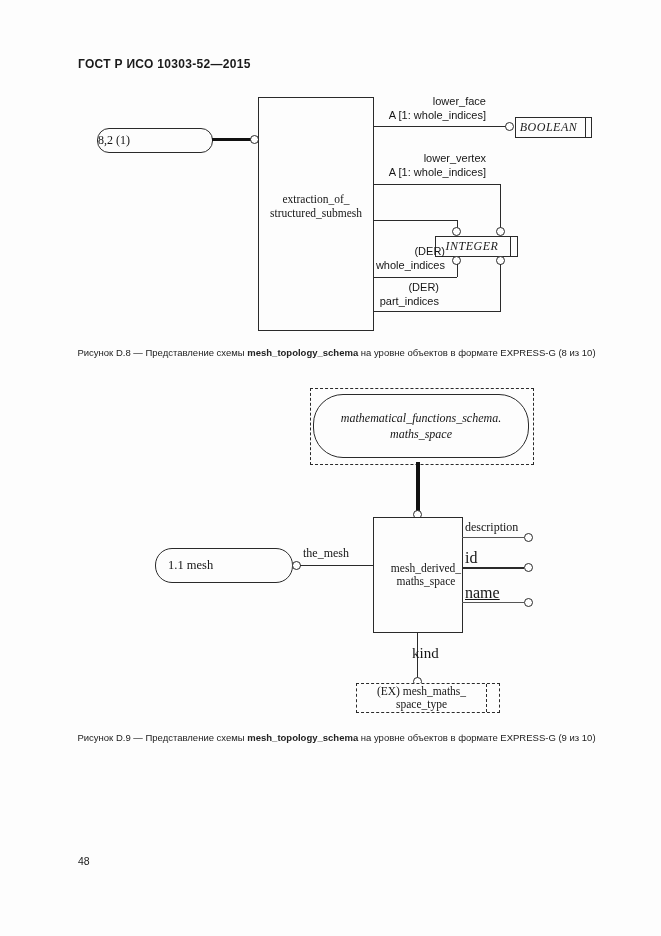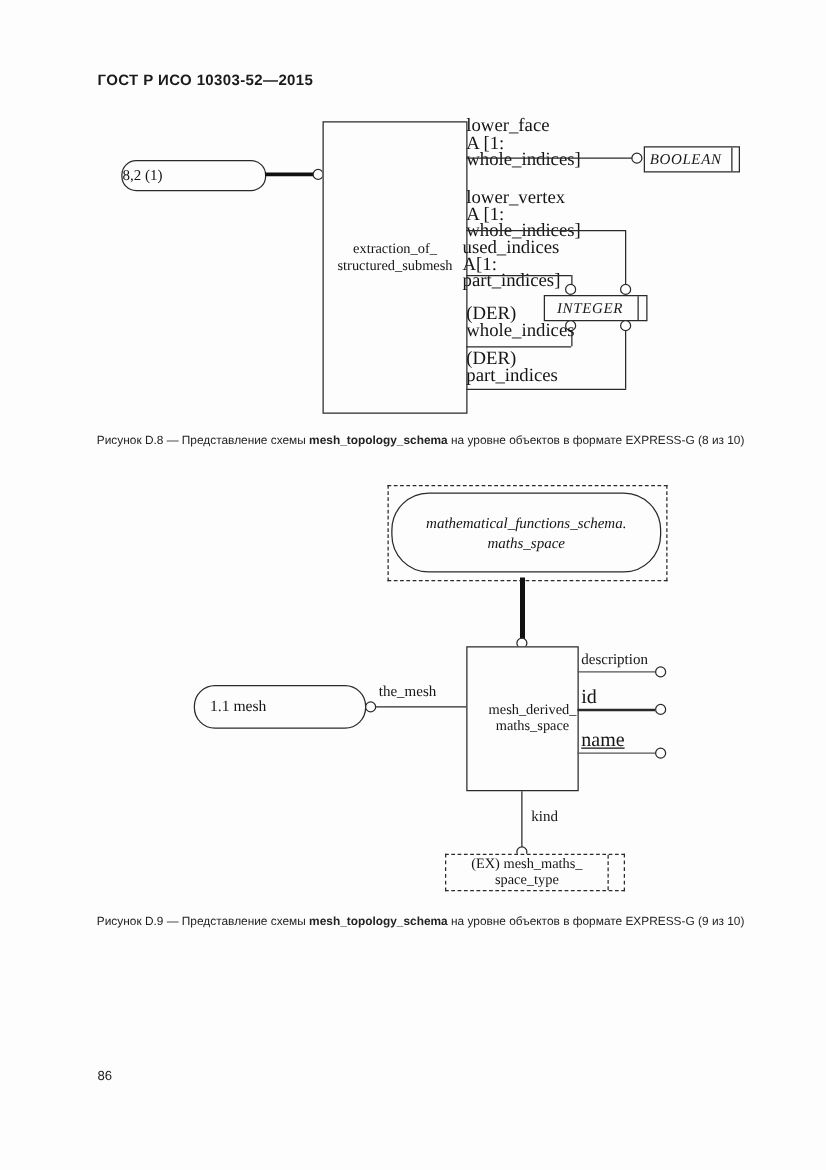--- a/index.html
+++ b/index.html
@@ -12,22 +12,22 @@
   .vline{position:absolute;width:1px;background:#2a2a2a;}
   .thick{background:#111;}
   .circle{position:absolute;width:9px;height:9px;border:1px solid #2a2a2a;border-radius:50%;
           background:#fff;box-sizing:border-box;}
   .box{position:absolute;border:1px solid #2a2a2a;box-sizing:border-box;background:#fdfdfd;}
   .oval{position:absolute;border:1px solid #2a2a2a;box-sizing:border-box;background:#fdfdfd;}
   .dashed{border:1px dashed #2a2a2a;}
   .serif{font-family:"Liberation Serif",serif;color:#151515;}
   .dlabel{position:absolute;font-family:"Liberation Serif",serif;color:#151515;
           font-size:11.5px;line-height:14px;white-space:nowrap;}
-  .dlabel2{position:absolute;font-family:Liberation Serif, serif;color:#151515;
-          font-size:15px;line-height:13.5px;text-align:left;}
+  .dlabel2{position:absolute;font-family:Liberation Sans, sans-serif;color:#151515;
+          font-size:11px;line-height:13.5px;text-align:right;}
   .typebox{display:flex;align-items:center;justify-content:center;
            font-family:"Liberation Serif",serif;font-size:12px;letter-spacing:0.5px;font-style:italic;}
   .inner-dline{position:absolute;top:0;bottom:0;width:0;border-left:1px solid #2a2a2a;}
   .caption{position:absolute;left:30px;right:18px;text-align:center;font-size:9.5px;color:#222;}
   .caption b{font-weight:bold;}
   .header{position:absolute;left:78px;top:57px;font-weight:bold;font-size:12px;letter-spacing:0.3px;}
   .pagenum{position:absolute;left:78px;top:855px;font-size:10.5px;}
   .entity-text{position:absolute;left:0;right:0;text-align:center;
                font-family:"Liberation Serif",serif;font-size:11.5px;line-height:13.5px;color:#151515;}
   .flexcenter{display:flex;flex-direction:column;align-items:center;justify-content:center;
@@ -64,24 +64,20 @@
   </div>
 
   <div class="dlabel2" style="left:373px;top:152px;width:113px;">
     <div>lower_vertex</div>
     <div>A [1: whole_indices]</div>
   </div>
   <div class="hline" style="left:373px;top:184px;width:127px;"></div>
   <div class="vline" style="left:500px;top:184px;height:45px;"></div>
   <div class="circle" style="left:496px;top:227px;"></div>
 
-  <div class="dlabel2" style="left:370px;top:192px;width:100px;">
-    <div>used_indices</div>
-    <div>A[1: part_indices]</div>
-  </div>
   <div class="hline" style="left:373px;top:220px;width:84px;"></div>
   <div class="vline" style="left:457px;top:220px;height:8px;"></div>
   <div class="circle" style="left:452px;top:227px;"></div>
 
   <div class="box typebox" style="left:435px;top:236px;width:83px;height:21px;padding-right:9px;">
     <span>INTEGER</span>
     <div class="inner-dline" style="right:6px;"></div>
   </div>
   <div class="circle" style="left:452px;top:256px;"></div>
   <div class="circle" style="left:496px;top:256px;"></div>
@@ -133,28 +129,28 @@
   <div class="hline" style="left:462px;top:222px;width:62px;background:#555;"></div>
   <div class="circle" style="left:524px;top:218px;"></div>
 
   <div class="oval serif" style="left:155px;top:168px;width:138px;height:35px;border-radius:17px;
               font-size:12.5px;line-height:33px;padding-left:12px;">1.1 mesh</div>
   <div class="circle" style="left:292px;top:181px;"></div>
   <div class="hline" style="left:300px;top:185px;width:73px;"></div>
   <div class="dlabel" style="left:303px;top:166px;font-size:12px;">the_mesh</div>
 
   <div class="vline" style="left:417px;top:253px;height:45px;"></div>
-  <div class="dlabel" style="left:425px;top:266px;font-size:12px;text-align:right;">kind</div>
+  <div class="dlabel" style="left:412px;top:266px;font-size:15px;text-align:right;">kind</div>
   <div class="circle" style="left:413px;top:297px;"></div>
 
   <div class="abs dashed flexcenter" style="left:356px;top:303px;width:144px;height:30px;font-size:11.5px;line-height:13px;
               padding-right:13px;box-sizing:border-box;background:#fdfdfd;">
     <div>(EX) mesh_maths_</div>
     <div>space_type</div>
     <div class="inner-dline" style="right:12px;border-left-style:dashed;"></div>
   </div>
 </div>
 
 <div class="caption" style="top:732px;">
   <span>Рисунок D.9 — Представление схемы </span><b>mesh_topology_schema</b><span> на уровне объектов в формате EXPRESS-G (9 из 10)</span>
 </div>
 
-<div class="pagenum">86</div>
+<div class="pagenum">48</div>
 
 </body></html>

